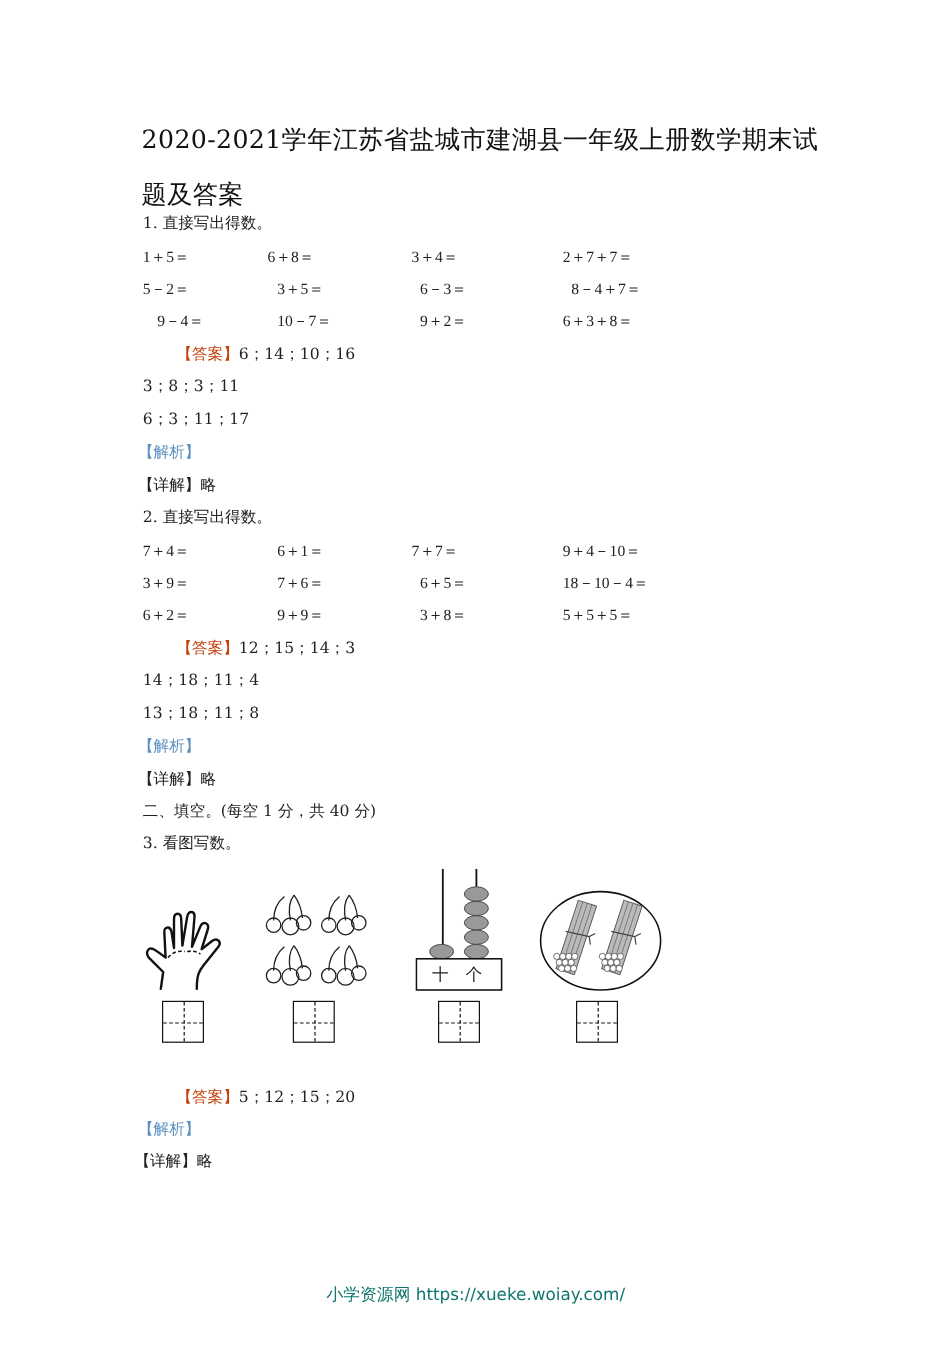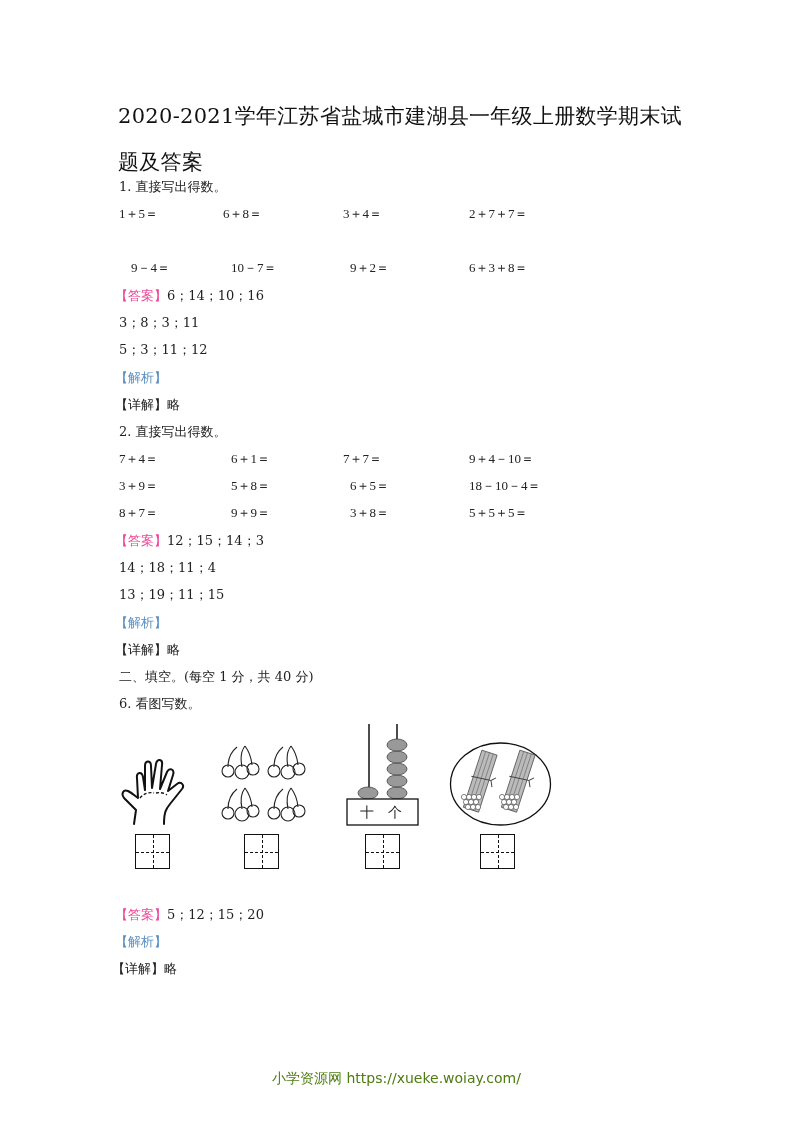--- a/index.html
+++ b/index.html
@@ -5,90 +5,96 @@
     html, body { margin: 0; padding: 0; background: #ffffff; }
     body { width: 793px; height: 1122px; position: relative; overflow: hidden;
            font-family: "DejaVu Serif", "Liberation Serif", serif; color: #222; }
     .page { position: absolute; left: 0; top: 0; width: 723px; height: 1122px; }
     .title { position: absolute; left: 118px; top: 93px; width: 570px;
              font-size: 21px; line-height: 46px; color: #111; letter-spacing: 0.3px;
              font-family: "DejaVu Serif", "Liberation Serif", serif; }
     .line { position: absolute; left: 119px; font-size: 13px; line-height: 18px; white-space: nowrap; color: #222; }
     .row { position: absolute; left: 119px; font-size: 13px; line-height: 18px; white-space: nowrap; width: 600px; height: 18px; }
     .row span { position: absolute; top: 0; font-family: Liberation Serif, serif; }
-    .tag { color: #ec4899; }
+    .tag { color: #c2410c; margin-left: 32px; }
     .tag-light { color: #5a8fc0; }
     .footer { position: absolute; top: 1070px; left: 0; width: 793px; text-align: center;
-              font-family: "DejaVu Sans", "Liberation Sans", sans-serif; font-size: 14px; color: #4d7c0f; }
+              font-family: "DejaVu Sans", "Liberation Sans", sans-serif; font-size: 14px; color: #0f766e; }
     .figure { position: absolute; }
     .box { position: absolute; width: 35px; height: 35px; border: 1.5px solid #111; box-sizing: border-box; }
     .box::before { content: ""; position: absolute; left: 50%; top: 0; bottom: 0; border-left: 1.3px dashed #111; }
     .box::after { content: ""; position: absolute; top: 50%; left: 0; right: 0; border-top: 1.3px dashed #111; }
   </style>
 </head>
 <body>
 
 <div class="page">
 
   <div class="title">2020-2021学年江苏省盐城市建湖县一年级上册数学期末试题及答案</div>
 
   <div class="line" style="top:178px">1. 直接写出得数。</div>
   <div class="row" style="top:205px">
     <span style="left:0">1＋5＝</span>
     <span style="left:104px">6＋8＝</span>
     <span style="left:224px">3＋4＝</span>
     <span style="left:350px">2＋7＋7＝</span>
   </div>
+  <div class="row" style="top:232px">
+    <span style="left:0">5－2＝</span>
+    <span style="left:112px">3＋5＝</span>
+    <span style="left:231px">6－3＝</span>
+    <span style="left:357px">8－4＋7＝</span>
+  </div>
   <div class="row" style="top:259px">
     <span style="left:12px">9－4＝</span>
     <span style="left:112px">10－7＝</span>
     <span style="left:231px">9＋2＝</span>
     <span style="left:350px">6＋3＋8＝</span>
   </div>
   <div class="line" style="top:287px;left:115px">
     <span class="tag">【答案】</span><span>6；14；10；16</span>
   </div>
   <div class="line" style="top:314px">3；8；3；11</div>
-  <div class="line" style="top:341px">5；3；11；12</div>
+  <div class="line" style="top:341px">6；3；11；17</div>
   <div class="line tag-light" style="top:369px;left:115px">【解析】</div>
   <div class="line" style="top:396px;left:115px">
     <span>【详解】</span><span>略</span>
   </div>
 
   <div class="line" style="top:423px">2. 直接写出得数。</div>
   <div class="row" style="top:450px">
     <span style="left:0">7＋4＝</span>
     <span style="left:112px">6＋1＝</span>
     <span style="left:224px">7＋7＝</span>
     <span style="left:350px">9＋4－10＝</span>
   </div>
   <div class="row" style="top:477px">
     <span style="left:0">3＋9＝</span>
-    <span style="left:112px">5＋8＝</span>
+    <span style="left:112px">7＋6＝</span>
     <span style="left:231px">6＋5＝</span>
     <span style="left:350px">18－10－4＝</span>
   </div>
   <div class="row" style="top:504px">
-    <span style="left:0">8＋7＝</span>
+    <span style="left:0">6＋2＝</span>
     <span style="left:112px">9＋9＝</span>
     <span style="left:231px">3＋8＝</span>
     <span style="left:350px">5＋5＋5＝</span>
   </div>
   <div class="line" style="top:532px;left:115px">
     <span class="tag">【答案】</span><span>12；15；14；3</span>
   </div>
   <div class="line" style="top:559px">14；18；11；4</div>
-  <div class="line" style="top:586px">13；19；11；15</div>
+  <div class="line" style="top:586px">13；18；11；8</div>
   <div class="line tag-light" style="top:614px;left:115px">【解析】</div>
   <div class="line" style="top:641px;left:115px">
     <span>【详解】</span><span>略</span>
   </div>
 
   <div class="line" style="top:668px">二、填空。(每空 1 分，共 40 分)</div>
-  <div class="line" style="top:695px">6. 看图写数。</div>
+  <div class="line" style="top:695px">3. 看图写数。</div>
 
   <div class="figure" style="left:120px;top:748px;width:70px;height:80px">
     <svg width="70" height="80" viewBox="0 0 70 80">
       <path d="M14 76 L16 62 C12 58 8 54 4 50 C1 46 3 41 8 43 C12 45 15 48 18 50 L17 30 C16 24 22 23 23 29 L25 42 L25 18 C25 12 31 12 31 18 L32 40 L36 16 C37 10 43 11 42 17 L40 41 L47 24 C49 19 55 21 53 27 L48 43 L57 36 C61 33 65 37 62 41 L50 56 C46 61 44 64 44 76" fill="none" stroke="#111" stroke-width="2" stroke-linejoin="round" stroke-linecap="round"></path>
       <path d="M20 50 C24 45 30 44 34 45 M36 45 C40 44 44 45 47 47" fill="none" stroke="#111" stroke-width="1.3" stroke-dasharray="3 2"></path>
     </svg>
   </div>
   <div class="box" style="left:135px;top:834px"></div>
 
   <div class="figure" style="left:218px;top:745px;width:95px;height:85px">

